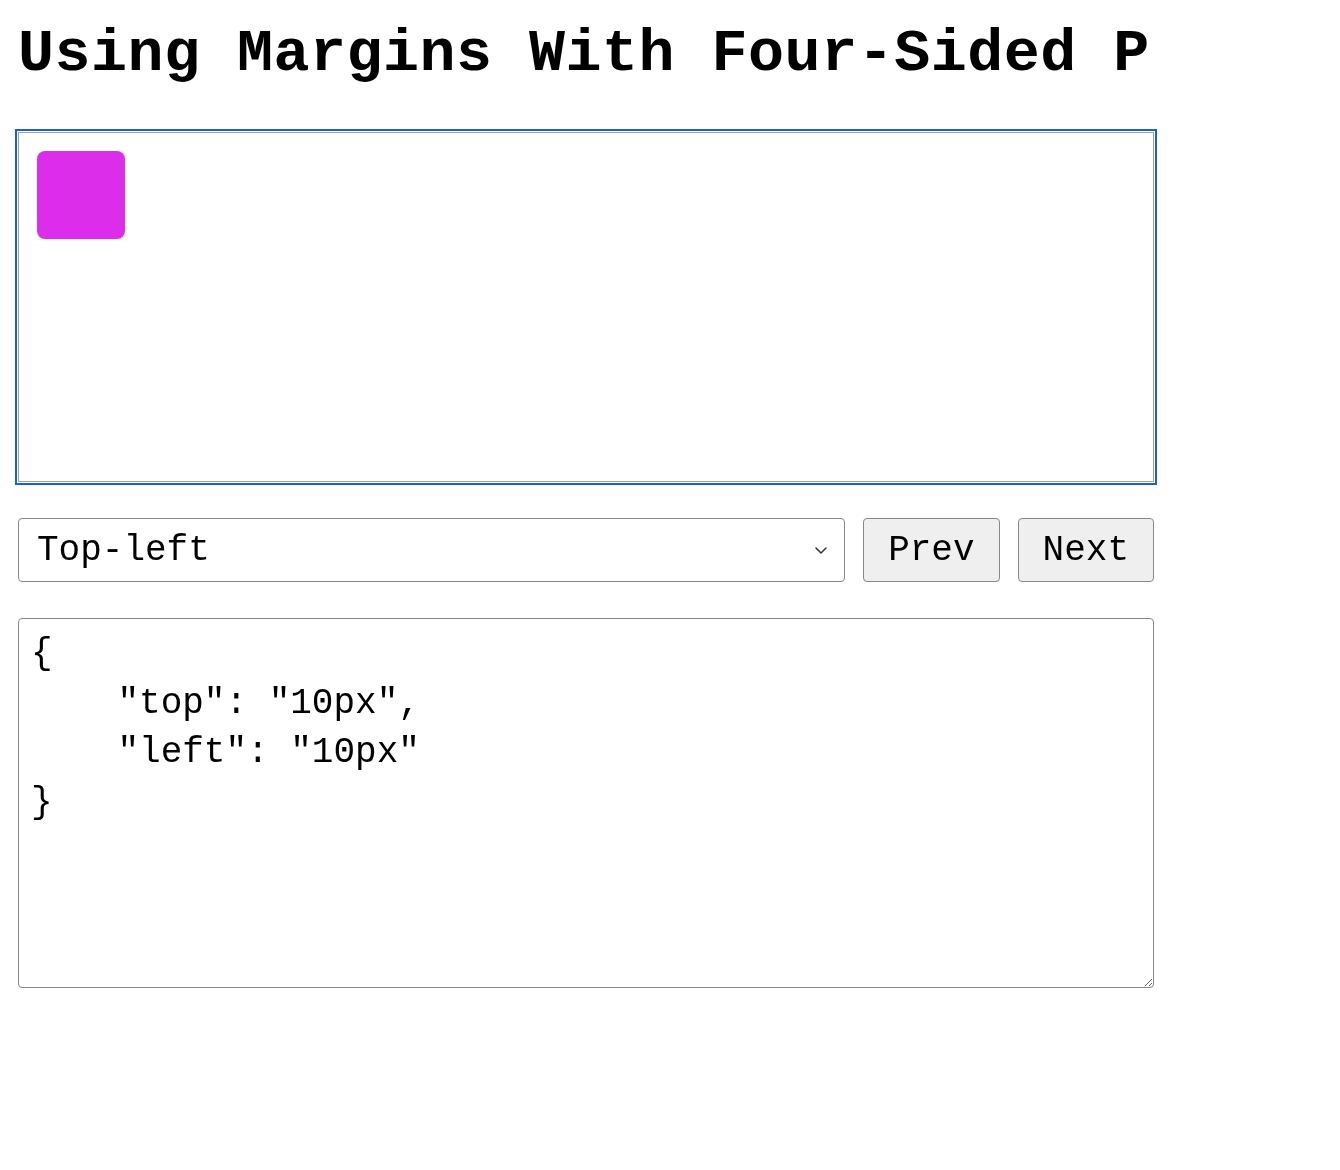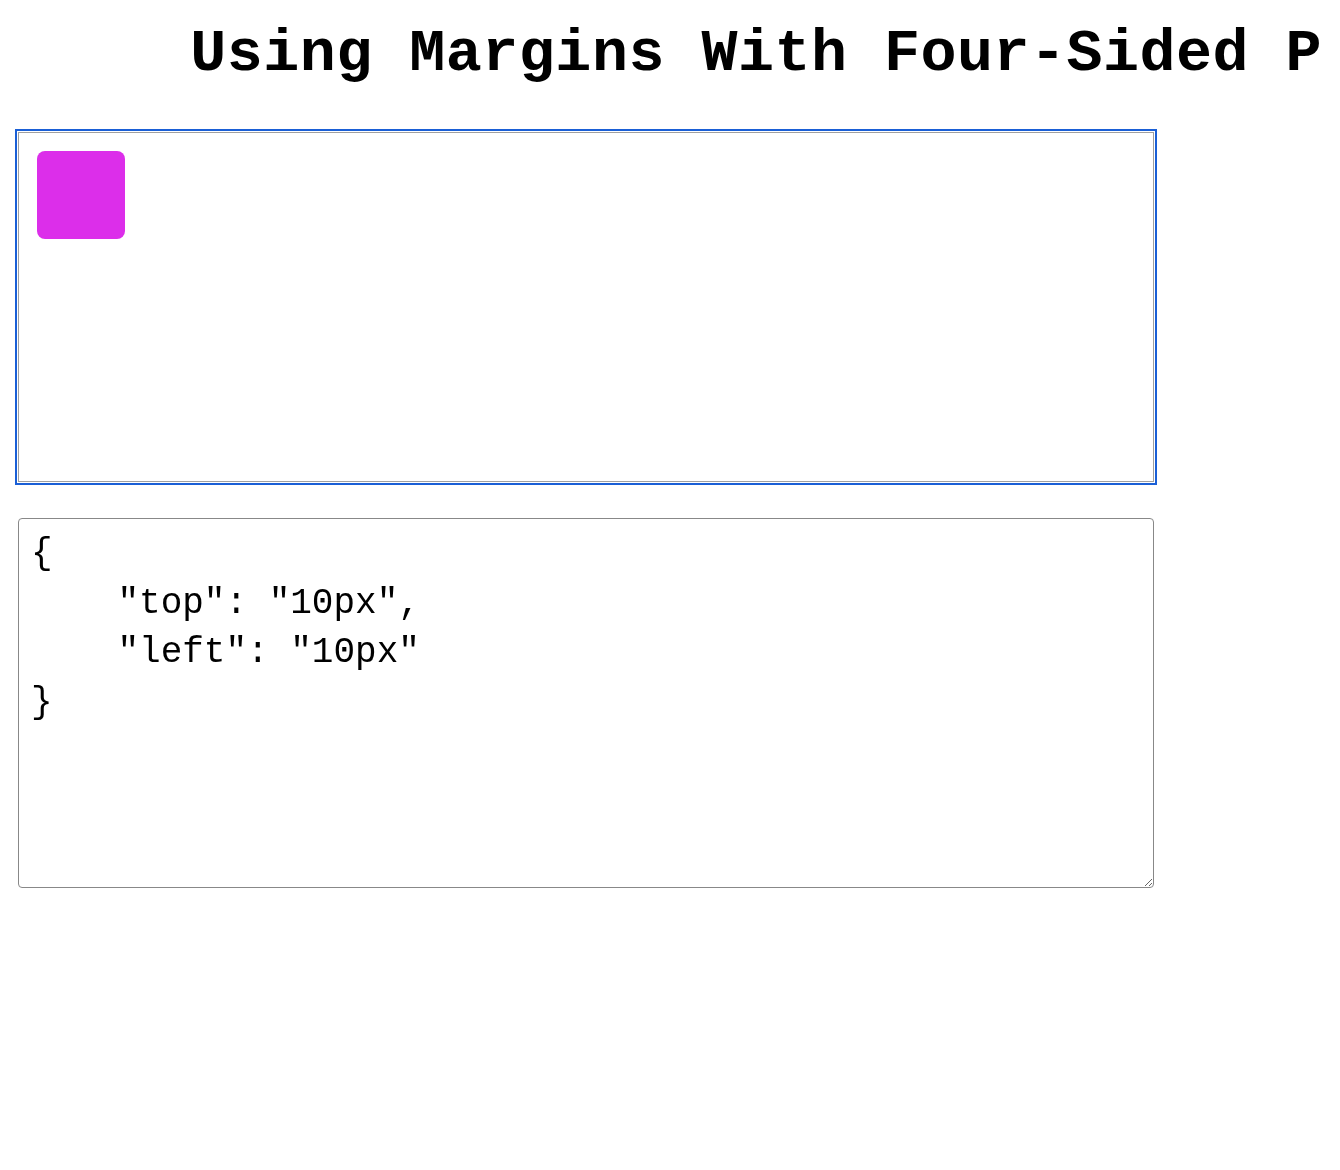--- a/index.html
+++ b/index.html
@@ -16,21 +16,20 @@
     padding: 20px 18px 18px 18px;
     width: 1340px;
   }
   .page-title {
     font-size: 60px;
     font-weight: 700;
     margin: 0 0 44px 0;
     white-space: nowrap;
     overflow: hidden;
     letter-spacing: 0.5px;
-    text-align: right;
   }
   .canvas-frame {
     width: 1136px;
     height: 350px;
     border: 1px solid #a0a0a0;
     outline: 2px solid #1a5fd6;
     outline-offset: 1px;
     padding: 18px;
     position: relative;
   }
@@ -115,19 +114,35 @@
 <body>
 
 <div class="page">
 
   <h1 class="page-title">Using Margins With Four-Sided P</h1>
 
   <div class="canvas-frame">
     <div class="boxy"></div>
   </div>
 
+  <div class="controls-row">
+    <div class="select-wrap">
+      <select class="position-select">
+        <option>Top-left</option>
+      </select>
+      <span class="select-chevron">
+        <svg viewBox="0 0 16 16" aria-hidden="true">
+          <polyline points="3,6 8,11 13,6" fill="none" stroke="#333" stroke-width="1.5" stroke-linecap="round" stroke-linejoin="round"></polyline>
+        </svg>
+      </span>
+    </div>
+
+    <button class="nav-btn">Prev</button>
+
+    <button class="nav-btn">Next</button>
+  </div>
 
   <textarea class="code-area" style="">{
 	"top": "10px",
 	"left": "10px"
 }</textarea>
 
 </div>
 
 </body></html>

